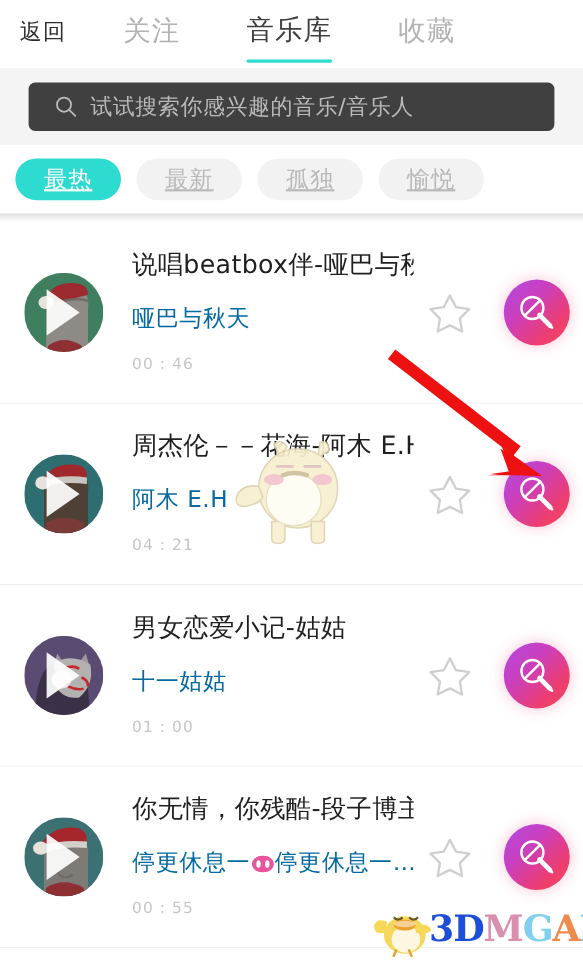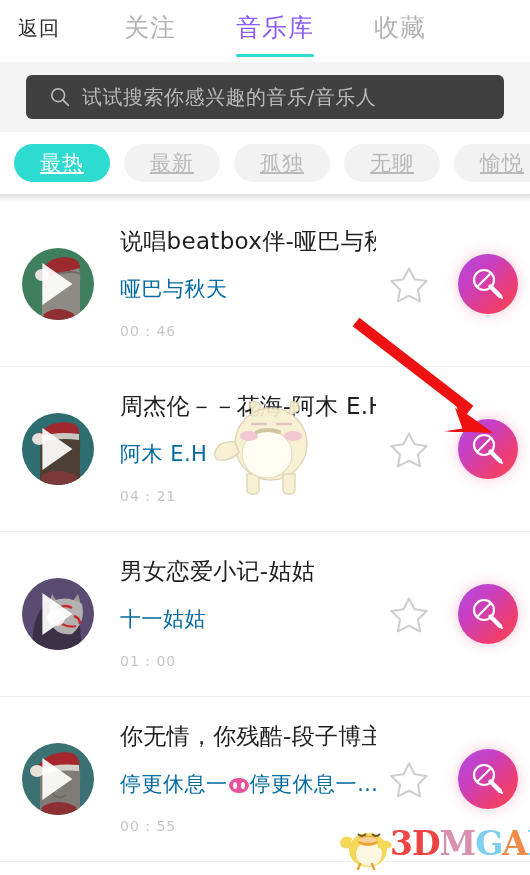--- a/index.html
+++ b/index.html
@@ -26,35 +26,35 @@
   .back-btn {
     position: absolute;
     left: 18px; top: 8px;
     font-size: 20px;
     color: #2c2c2c;
     letter-spacing: 1px;
     line-height: 40px;
   }
   .tabs {
     position: absolute;
-    left: 124px; top: 8px;
+    left: 112px; top: 8px;
     display: flex;
     align-items: flex-start;
     text-align: center;
   }
   .tab {
     position: relative;
     font-size: 25px;
     color: #b3b3b3;
     line-height: 40px;
     margin-right: 60px;
     letter-spacing: 1px;
     white-space: nowrap;
   }
-  .tab.active { color: #8b5cf6; font-family: Liberation Serif, serif; }
+  .tab.active { color: #404040; font-family: Liberation Serif, serif; }
   .tab.active .underline {
     position: absolute;
     left: 0; right: 0;
     bottom: -9px;
     height: 3px;
     background: #2ddbd0;
     border-radius: 2px;
   }
   .tab .underline { display: none; }
   .tab.active .underline { display: block; }
@@ -248,21 +248,21 @@
   }
   .wm-logo .chick { width: 58px; height: 52px; flex: 0 0 58px; }
   .wm-logo .logotext {
     font-family: "DejaVu Serif", "Liberation Serif", serif;
     font-size: 33px;
     font-weight: bold;
     letter-spacing: -1px;
     line-height: 34px;
     margin-left: -6px;
   }
-  .lg-3d { color: #ef4444; }
+  .lg-3d { color: #1d4ed8; }
   .lg-m  { color: #d98fae; }
   .lg-g  { color: #7fd0ee; }
   .lg-a  { color: #f08a4a; }
   .lg-me { color: #7fd0ee; }
 </style>
 </head>
 <body>
 
 <div id="app">
 
@@ -293,21 +293,20 @@
         </svg>
       </span>
       <span class="search-placeholder">试试搜索你感兴趣的音乐/音乐人</span>
     </div>
   </div>
 
   <div class="chips-row">
     <div class="chip active">最热</div>
     <div class="chip">最新</div>
     <div class="chip">孤独</div>
-    <div class="chip">无聊</div>
     <div class="chip">愉悦</div>
 
   </div>
   <div class="chips-shadow"></div>
 
   <div class="list">
 
     <div class="row">
       <div class="avatar">
         <svg class="art" viewBox="0 0 72 72">

